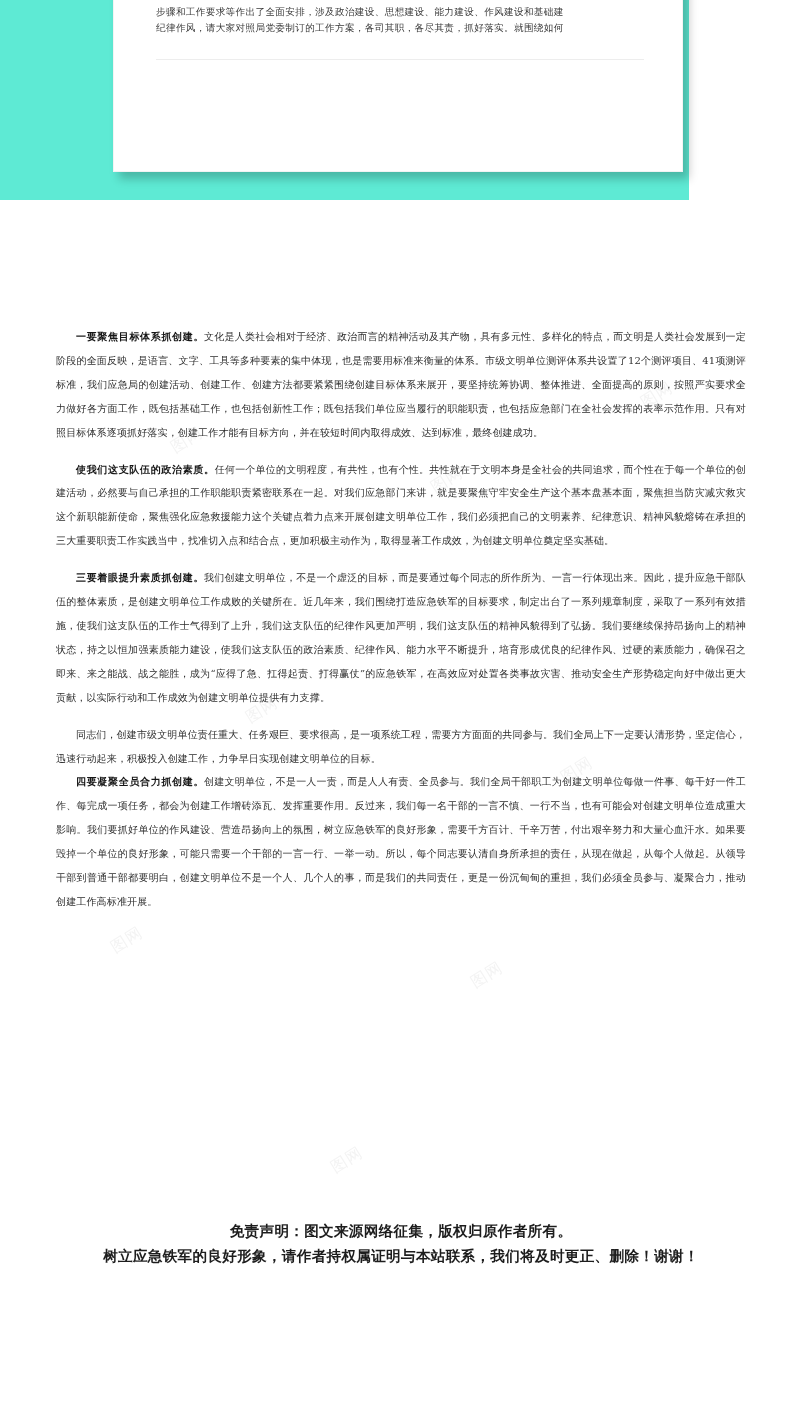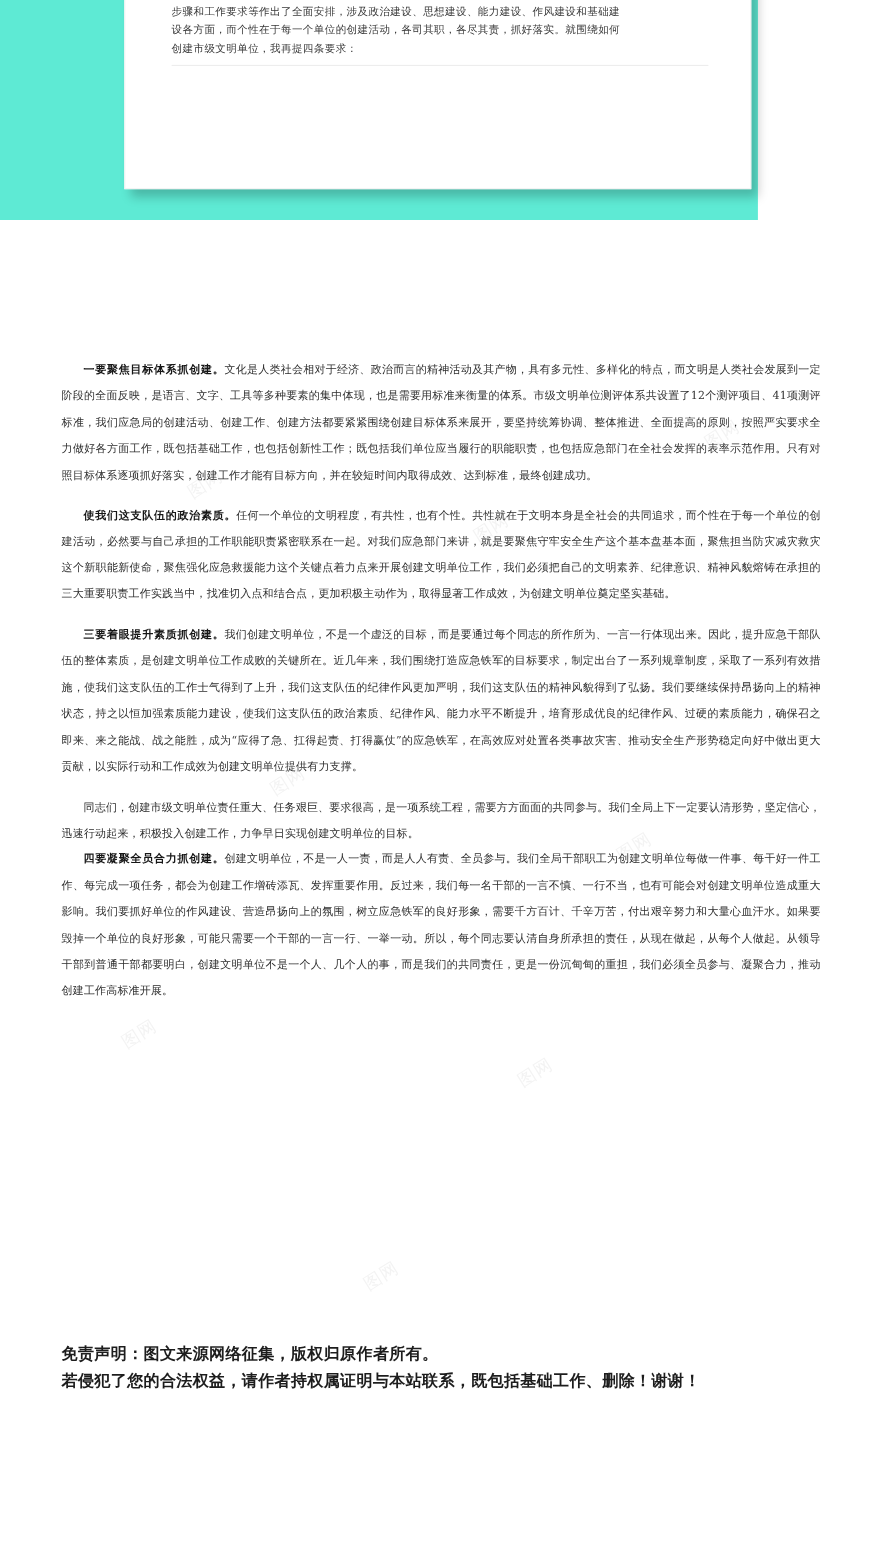--- a/index.html
+++ b/index.html
@@ -95,20 +95,21 @@
     top: 1218px;
     width: 690px;
   }
   .disclaimer-line {
     font-size: 14.6px;
     line-height: 25px;
     font-weight: bold;
     letter-spacing: 0.3px;
     color: #1d1d1d;
     white-space: nowrap;
+    text-align: center;
   }
 
   
   .wm-layer {
     position: absolute;
     left: 0;
     top: 0;
     width: 800px;
     height: 1425px;
     pointer-events: none;
@@ -125,22 +126,21 @@
 </style>
 </head>
 <body>
 
 <div class="page">
 
   <div class="preview-zone">
     <div class="preview-card">
       <div class="preview-card-inner">
         <div class="preview-line">步骤和工作要求等作出了全面安排，涉及政治建设、思想建设、能力建设、作风建设和基础建</div>
-        <div class="preview-line">设各方面，而个性在于每一个单位的创建活动，各司其职，各尽其责，抓好落实。就围绕如何</div>
-        <div class="preview-line">创建市级文明单位，我再提四条要求：</div>
+        <div class="preview-line">纪律作风，请大家对照局党委制订的工作方案，各司其职，各尽其责，抓好落实。就围绕如何</div>
       </div>
       <div class="preview-rule"></div>
     </div>
   </div>
 
   <div class="doc-body">
 
     <p class="para">
       <span class="lead">一要聚焦目标体系抓创建。</span><span>文化是人类社会相对于经济、政治而言的精神活动及其产物，具有多元性、多样化的特点，而文明是人类社会发展到一定阶段的全面反映，是语言、文字、工具等多种要素的集中体现，也是需要用标准来衡量的体系。市级文明单位测评体系共设置了12个测评项目、41项测评标准，我们应急局的创建活动、创建工作、创建方法都要紧紧围绕创建目标体系来展开，要坚持统筹协调、整体推进、全面提高的原则，按照严实要求全力做好各方面工作，既包括基础工作，也包括创新性工作；既包括我们单位应当履行的职能职责，也包括应急部门在全社会发挥的表率示范作用。只有对照目标体系逐项抓好落实，创建工作才能有目标方向，并在较短时间内取得成效、达到标准，最终创建成功。</span>
     </p>
@@ -158,21 +158,21 @@
     </p>
 
     <p class="para">
       <span class="lead">四要凝聚全员合力抓创建。</span><span>创建文明单位，不是一人一责，而是人人有责、全员参与。我们全局干部职工为创建文明单位每做一件事、每干好一件工作、每完成一项任务，都会为创建工作增砖添瓦、发挥重要作用。反过来，我们每一名干部的一言不慎、一行不当，也有可能会对创建文明单位造成重大影响。我们要抓好单位的作风建设、营造昂扬向上的氛围，树立应急铁军的良好形象，需要千方百计、千辛万苦，付出艰辛努力和大量心血汗水。如果要毁掉一个单位的良好形象，可能只需要一个干部的一言一行、一举一动。所以，每个同志要认清自身所承担的责任，从现在做起，从每个人做起。从领导干部到普通干部都要明白，创建文明单位不是一个人、几个人的事，而是我们的共同责任，更是一份沉甸甸的重担，我们必须全员参与、凝聚合力，推动创建工作高标准开展。</span>
     </p>
 
   </div>
 
   <div class="disclaimer">
     <div class="disclaimer-line">免责声明：图文来源网络征集，版权归原作者所有。</div>
-    <div class="disclaimer-line">若侵犯了您的合法权益，请作者持权属证明与本站联系，既包括基础工作、删除！谢谢！</div>
+    <div class="disclaimer-line">树立应急铁军的良好形象，请作者持权属证明与本站联系，我们将及时更正、删除！谢谢！</div>
   </div>
 
   <div class="wm-layer">
     <div class="wm" style="left:170px;  top:430px;">图网</div>
     <div class="wm" style="left:430px;  top:470px;">图网</div>
     <div class="wm" style="left:640px;  top:385px;">图网</div>
     <div class="wm" style="left:245px;  top:700px;">图网</div>
     <div class="wm" style="left:560px;  top:760px;">图网</div>
     <div class="wm" style="left:110px;  top:930px;">图网</div>
     <div class="wm" style="left:470px;  top:965px;">图网</div>

